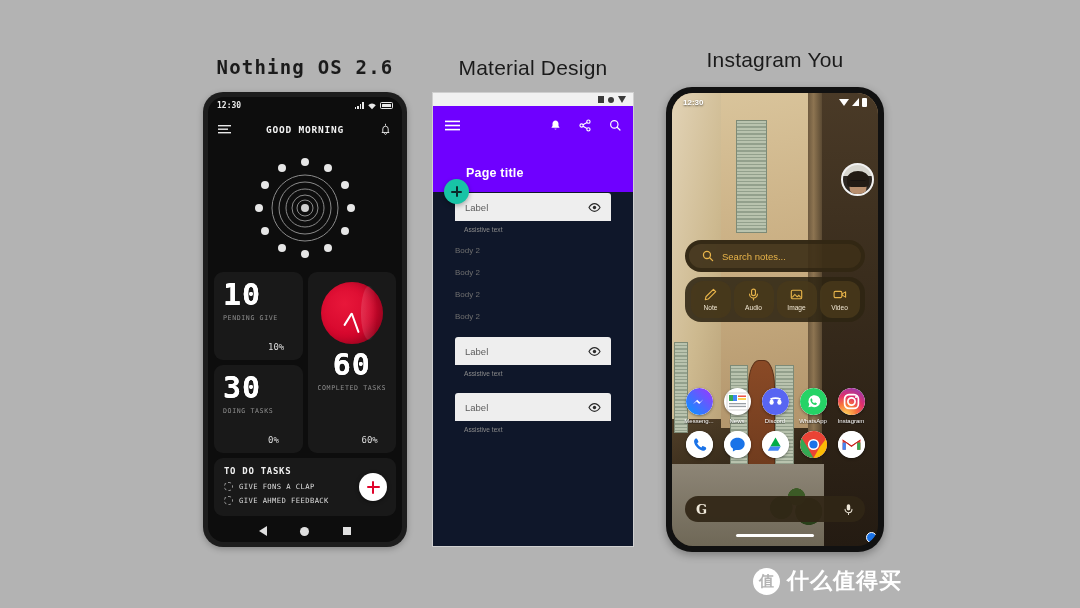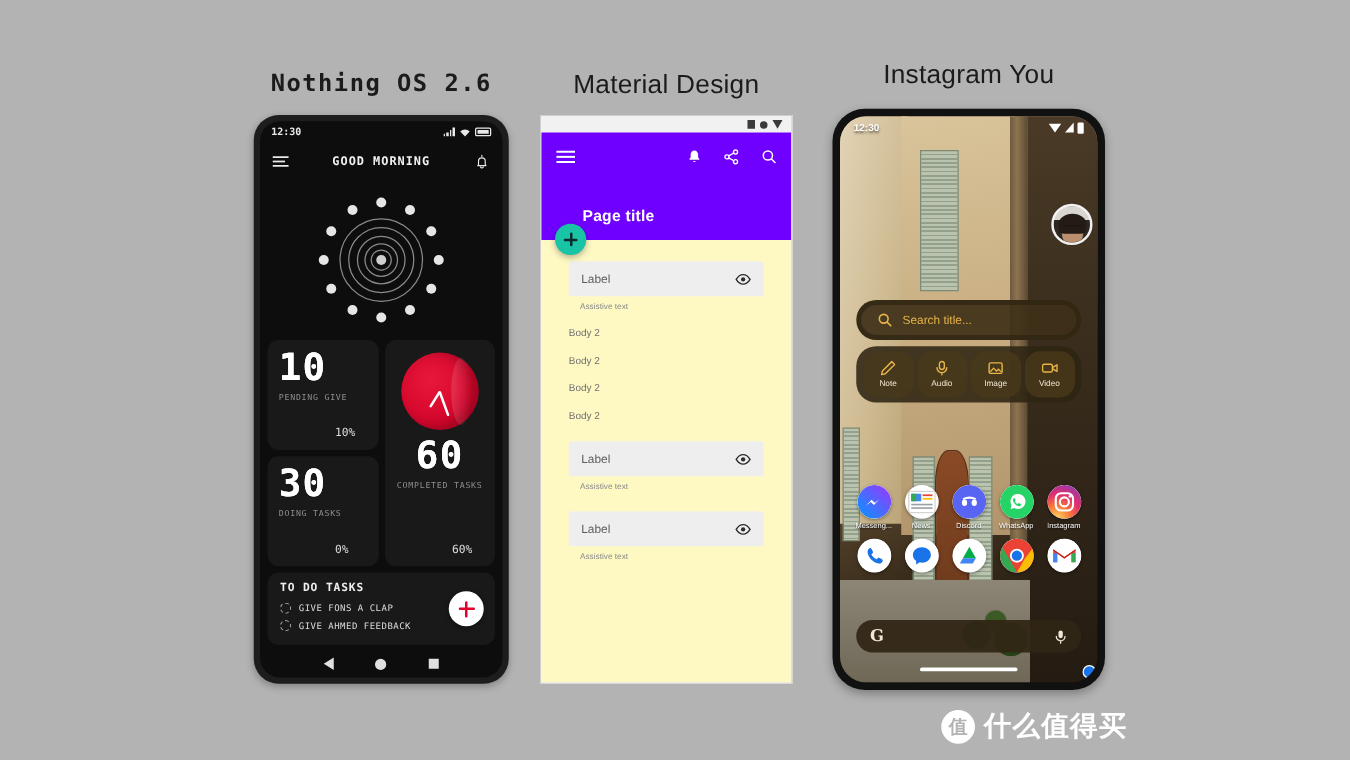--- a/index.html
+++ b/index.html
@@ -188,21 +188,21 @@
   }
   .fab-teal {
     position: absolute; left: 11px; bottom: -12px;
     width: 25px; height: 25px; border-radius: 50%;
     background: #18c3a6; display: flex; align-items: center; justify-content: center;
     box-shadow: 0 2px 5px rgba(0,0,0,.3); z-index: 4;
   }
   .fab-teal::before, .fab-teal::after { content: ""; position: absolute; background: #0b2b2b; border-radius: 1px; }
   .fab-teal::before { width: 11px; height: 2px; }
   .fab-teal::after { width: 2px; height: 11px; }
-  .p2-body { flex: 1 1 auto; background: #fef9c3; padding: 17px 22px 0 22px; overflow: hidden; }
+  .p2-body { flex: 1 1 auto; background: #0f172a; padding: 1px 22px 0 22px; overflow: hidden; }
   .tf {
     background: #eeeeee; height: 28px; border-radius: 3px 3px 0 0;
     display: flex; align-items: center; justify-content: space-between;
     padding: 0 10px;
   }
   .tf .lb { color: #5d5d5d; font-size: 9.5px; }
   .assist { color: #8a8a8a; font-size: 6.6px; margin: 5px 0 0 9px; }
   .body2 { color: #6f6f6f; font-size: 8px; margin-top: 13px; }
 
   
@@ -541,21 +541,21 @@
       </div>
       <div class="p3-badge"></div>
 
       <div class="keep-search">
         <svg width="12" height="12" viewBox="0 0 14 14">
           <g stroke="#e8b44a" stroke-width="1.5" fill="none" stroke-linecap="round">
             <circle cx="5.8" cy="5.8" r="4.1"></circle>
               <path d="M9 9 L12.4 12.4"></path>
           </g>
         </svg>
-        <span class="ph">Search title...</span>
+        <span class="ph">Search notes...</span>
       </div>
 
       <div class="keep-actions">
         <div class="keep-act">
           <svg width="13" height="13" viewBox="0 0 16 16">
             <path d="M11.6 1.6 L14.4 4.4 L5.2 13.6 L1.6 14.4 L2.4 10.8 Z" fill="none" stroke="#e8b44a" stroke-width="1.4" stroke-linejoin="round"></path>
           </svg>
           <span>Note</span>
         </div>
         <div class="keep-act">

